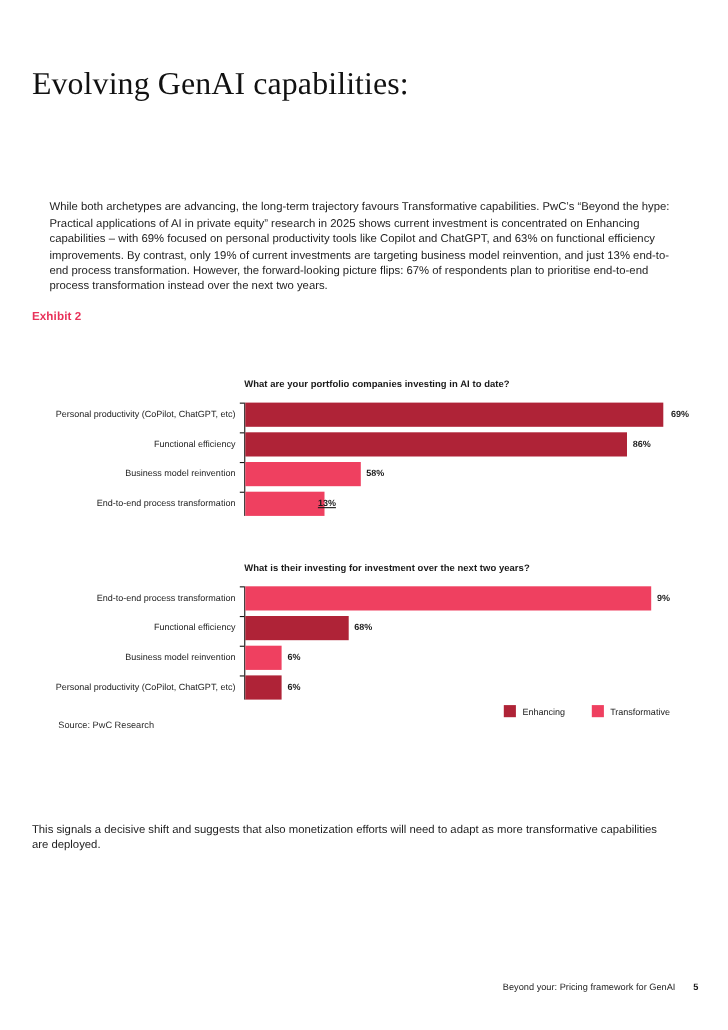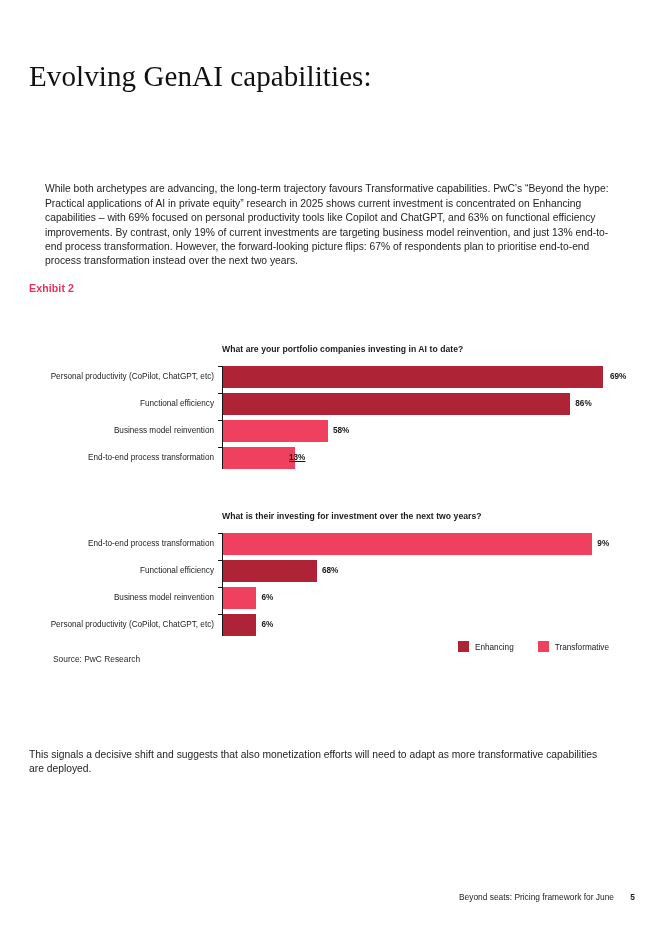--- a/index.html
+++ b/index.html
@@ -281,16 +281,16 @@
       <div class="legend-item">
         <span class="legend-swatch" style="background: rgb(239, 64, 96);"></span>
         <span class="legend-text">Transformative</span>
       </div>
     </div>
 
   <div class="source">Source: PwC Research</div>
 
   <p class="closing">This signals a decisive shift and suggests that also monetization efforts will need to adapt as more transformative capabilities are deployed.</p>
 
-  <div class="footer-text">Beyond seats: Pricing framework for June</div>
+  <div class="footer-text">Beyond your: Pricing framework for GenAI</div>
   <div class="footer-page">5</div>
 
 </div>
 
 </body></html>

